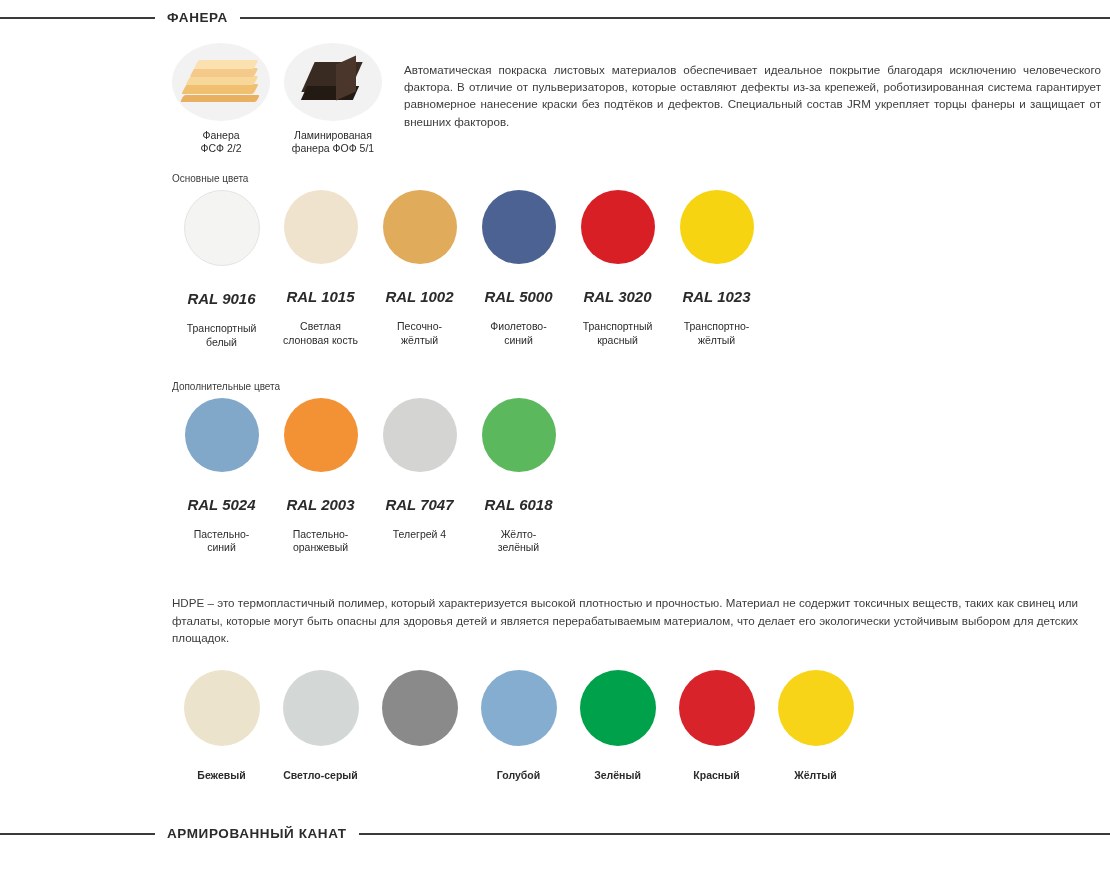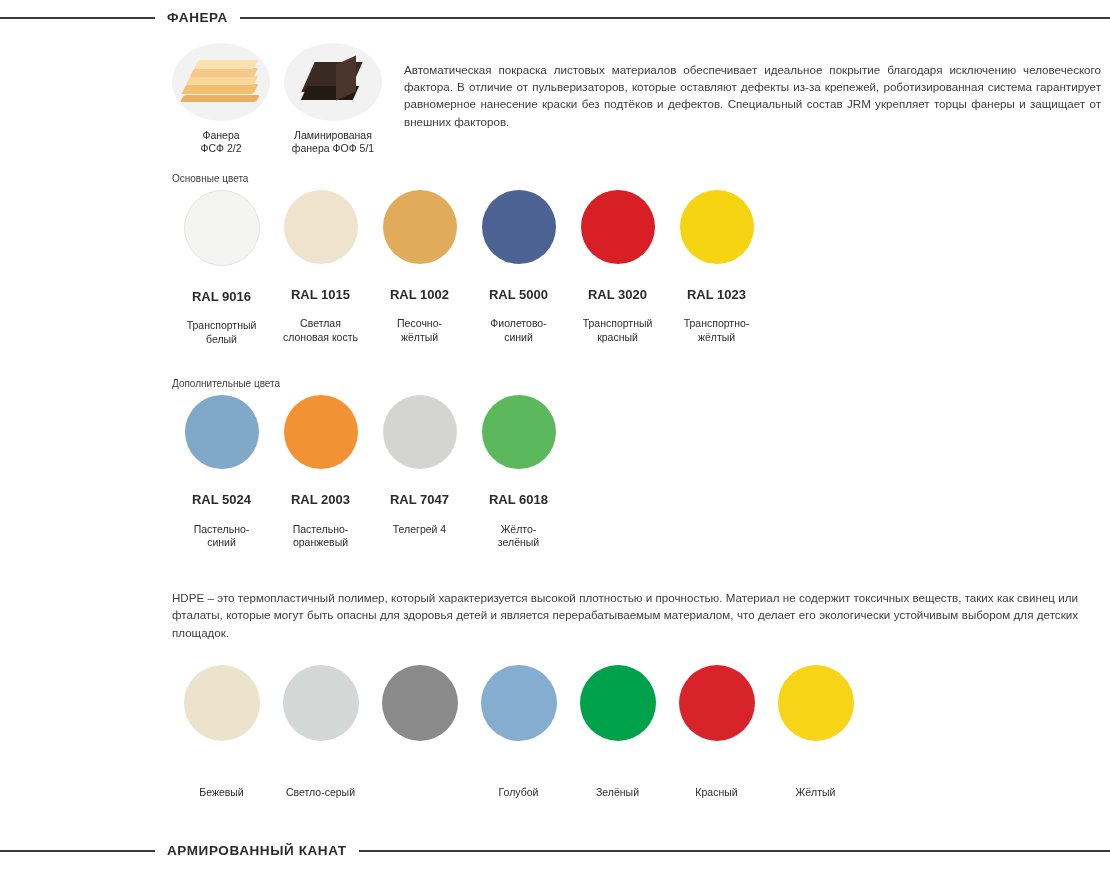--- a/index.html
+++ b/index.html
@@ -63,27 +63,27 @@
     width:99px;text-align:center;margin-right:0;
   }
   .circle{
     width:74px;height:74px;border-radius:50%;
     margin:0 auto;
   }
   .sw-label{
     font-size:10.5px;line-height:1.3;margin-top:9px;white-space:pre-line;
     color:#2b2b2b;
   }
-  .sw-name{font-weight:bold;font-size:13px;display:block;}
+  .sw-name{font-weight:bold;font-size:15px;display:block;font-style:italic;}
   .sw-sub{font-size:10.5px;display:block;}
 
   
   .hdpe .circle{width:76px;height:76px;}
   .hdpe .swatch{width:99px;}
-  .hdpe .sw-sub{font-weight:normal;margin-top:22px;}
+  .hdpe .sw-sub{font-weight:bold;}
 
   
   .stack{position:relative;width:78px;height:56px;}
   .stack i{display:block;position:absolute;border-radius:2px;}
   
   .lam{position:relative;width:66px;height:56px;}
   .lam i{display:block;position:absolute;}
 </style>
 </head>
 <body>

